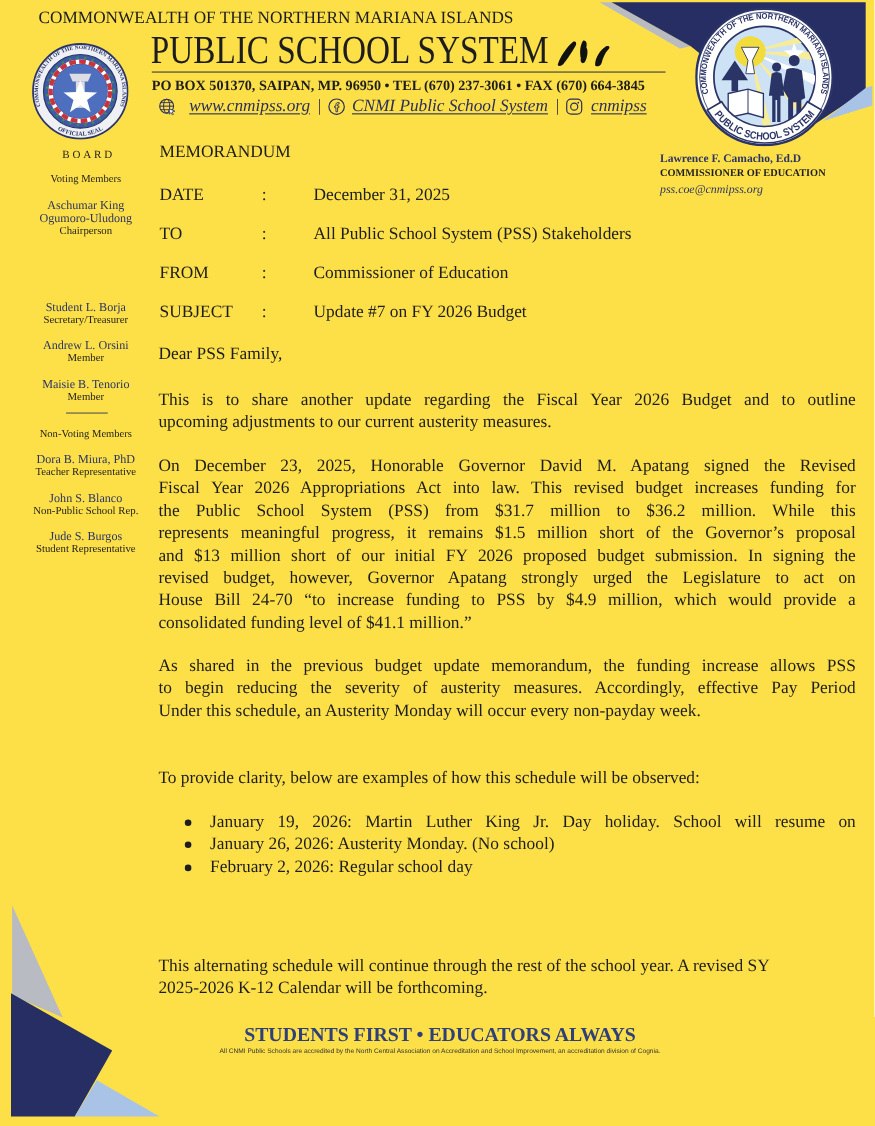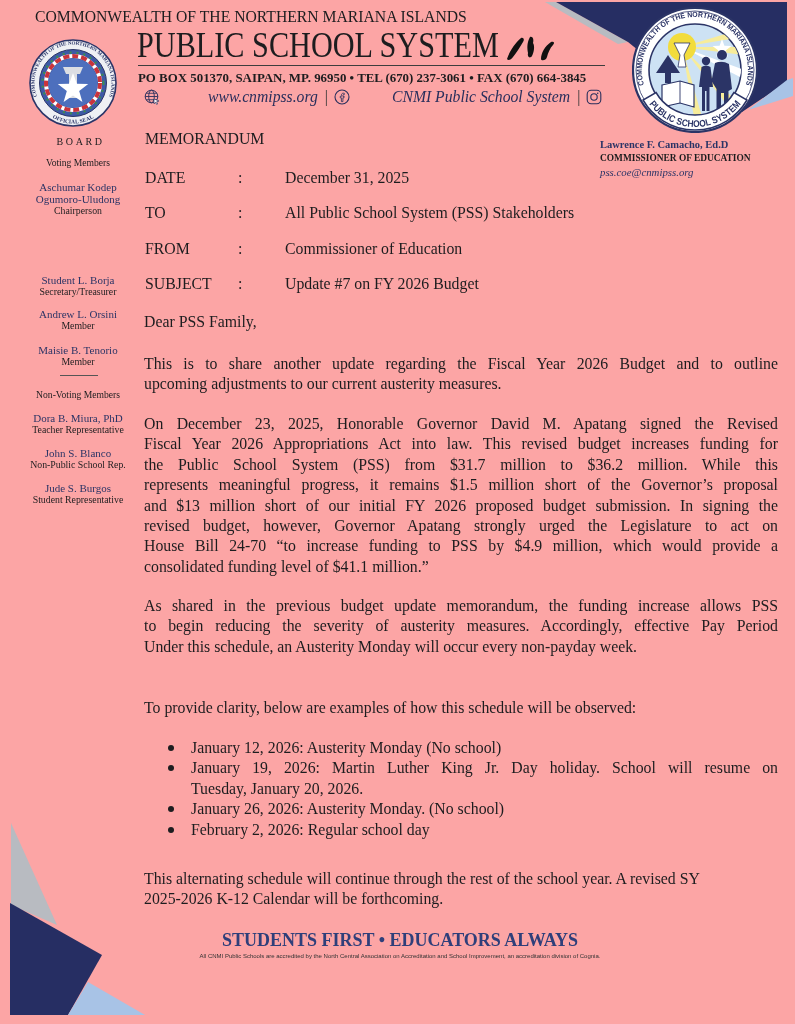--- a/index.html
+++ b/index.html
@@ -1,26 +1,26 @@
 <!DOCTYPE html>
 <html><head>
 <meta charset="utf-8">
 <style>
 html,body{margin:0;padding:0;background:#fbfbfc;}
-.page{position:relative;width:795px;height:1024px;background:#fca5a5;overflow:hidden;font-family:"Liberation Serif","DejaVu Serif",serif;color:#1d1d1f;}
+.page{position:relative;width:795px;height:1024px;background:#fde047;overflow:hidden;font-family:"Liberation Serif","DejaVu Serif",serif;color:#1d1d1f;}
 .abs{position:absolute;}
 .decor{position:absolute;left:0;top:0;width:795px;height:1024px;z-index:0;}
 
 .commonwealth{left:35px;top:8px;font-size:15.7px;line-height:18px;white-space:nowrap;z-index:1;}
 .org-name{left:137px;top:27px;font-size:36px;line-height:36px;white-space:nowrap;transform:scaleX(0.84);transform-origin:left top;z-index:1;}
 .islands{left:505px;top:34px;width:54px;height:28px;z-index:1;}
 .header-rule{left:138px;top:65px;width:467px;height:0;border-top:1.6px solid #3d3d3d;z-index:1;}
 .address{left:138px;top:70.5px;font-size:12.9px;line-height:15px;font-weight:bold;white-space:nowrap;z-index:1;}
 .links{left:144px;top:88px;height:18px;display:flex;align-items:center;white-space:nowrap;font-size:15.7px;line-height:18px;font-style:italic;color:#2a2f5c;z-index:1;}
-.links .lnk{color:#2a2f5c;text-underline-offset:2px;cursor:pointer;margin-left:36px;}
+.links .lnk{color:#2a2f5c;text-decoration:underline;text-underline-offset:2px;cursor:pointer;}
 .links .sep{font-style:normal;color:#333;margin:0 6px 0 7px;}
 .links .ic{display:block;flex:none;}
 .seal-left{left:29px;top:39px;width:88px;height:88px;z-index:2;}
 .seal-right{left:632px;top:7px;width:126px;height:126px;z-index:2;}
 
 .comm{left:600px;width:184px;text-align:left;white-space:nowrap;z-index:1;}
 .comm-name{top:139px;font-size:10.5px;line-height:12px;font-weight:bold;color:#2b3466;}
 .comm-title{top:152px;font-size:9.4px;line-height:12px;font-weight:bold;color:#1d1d1f;}
 .comm-email{top:165.5px;font-size:10.8px;line-height:13px;font-style:italic;color:#2b3466;cursor:pointer;}
 
@@ -150,21 +150,21 @@
   </svg>
 
   <div class="abs comm comm-name">Lawrence F. Camacho, Ed.D</div>
   <div class="abs comm comm-title">COMMISSIONER OF EDUCATION</div>
   <div class="abs comm comm-email">pss.coe@cnmipss.org</div>
 
   <div class="abs sidebar sb-heading" style="top:135.7px">BOARD</div>
   <div class="abs sidebar sb-sub" style="top:157.3px">Voting Members</div>
 
   <div class="abs sidebar" style="top:180.7px">
-    <div class="sb-name">Aschumar Kodep</div>
+    <div class="sb-name">Aschumar King</div>
     <div class="sb-name">Ogumoro-Uludong</div>
     <div class="sb-role">Chairperson</div>
   </div>
   <div class="abs sidebar" style="top:274px">
     <div class="sb-name">Student L. Borja</div>
     <div class="sb-role">Secretary/Treasurer</div>
   </div>
   <div class="abs sidebar" style="top:308px">
     <div class="sb-name">Andrew L. Orsini</div>
     <div class="sb-role">Member</div>
@@ -236,26 +236,21 @@
     <div class="ln">Under this schedule, an Austerity Monday will occur every non-payday week.</div>
   </div>
 
   <div class="abs para" style="top:698px">
     <div class="ln">To provide clarity, below are examples of how this schedule will be observed:</div>
   </div>
 
   <div class="abs bullets">
     <div class="bullet-item">
       <span class="bullet-dot"></span>
-      <div class="ln">January 12, 2026: Austerity Monday (No school)</div>
-    </div>
-    <div class="bullet-item">
-      <span class="bullet-dot"></span>
       <div class="ln j">January 19, 2026: Martin Luther King Jr. Day holiday. School will resume on</div>
-      <div class="ln">Tuesday, January 20, 2026.</div>
     </div>
     <div class="bullet-item">
       <span class="bullet-dot"></span>
       <div class="ln">January 26, 2026: Austerity Monday. (No school)</div>
     </div>
     <div class="bullet-item">
       <span class="bullet-dot"></span>
       <div class="ln">February 2, 2026: Regular school day</div>
     </div>
   </div>

